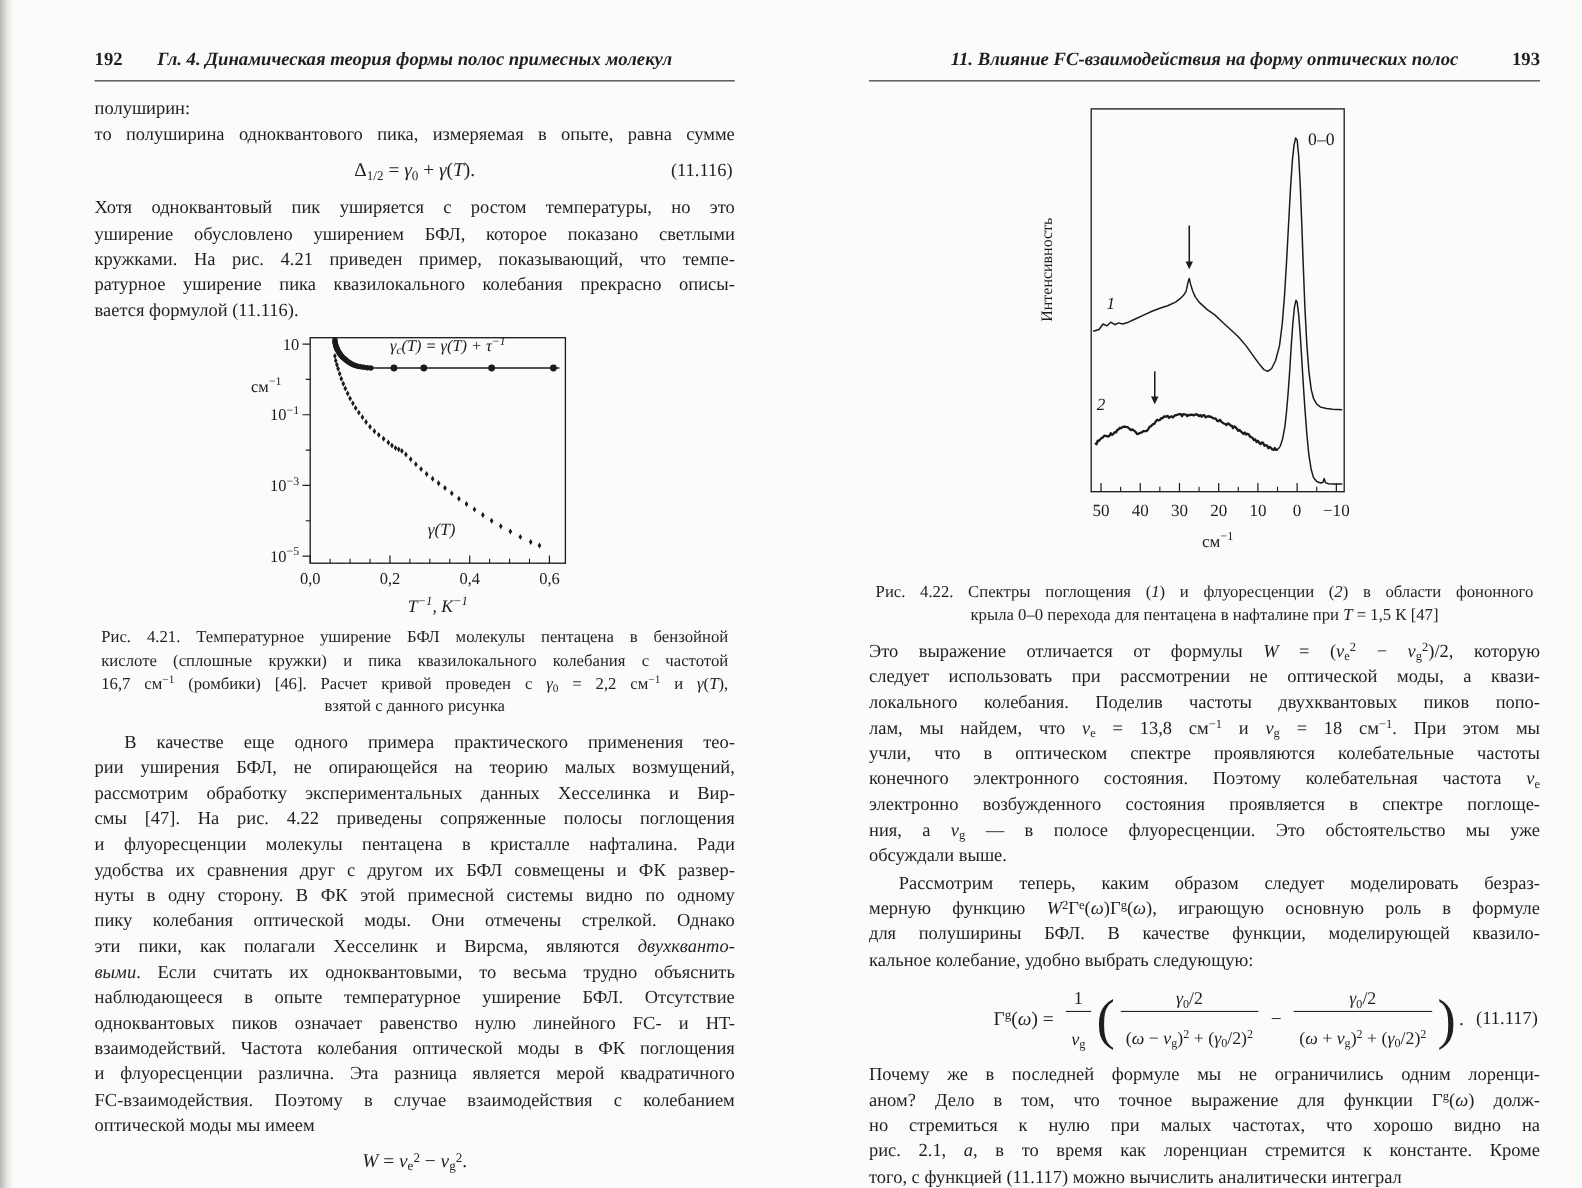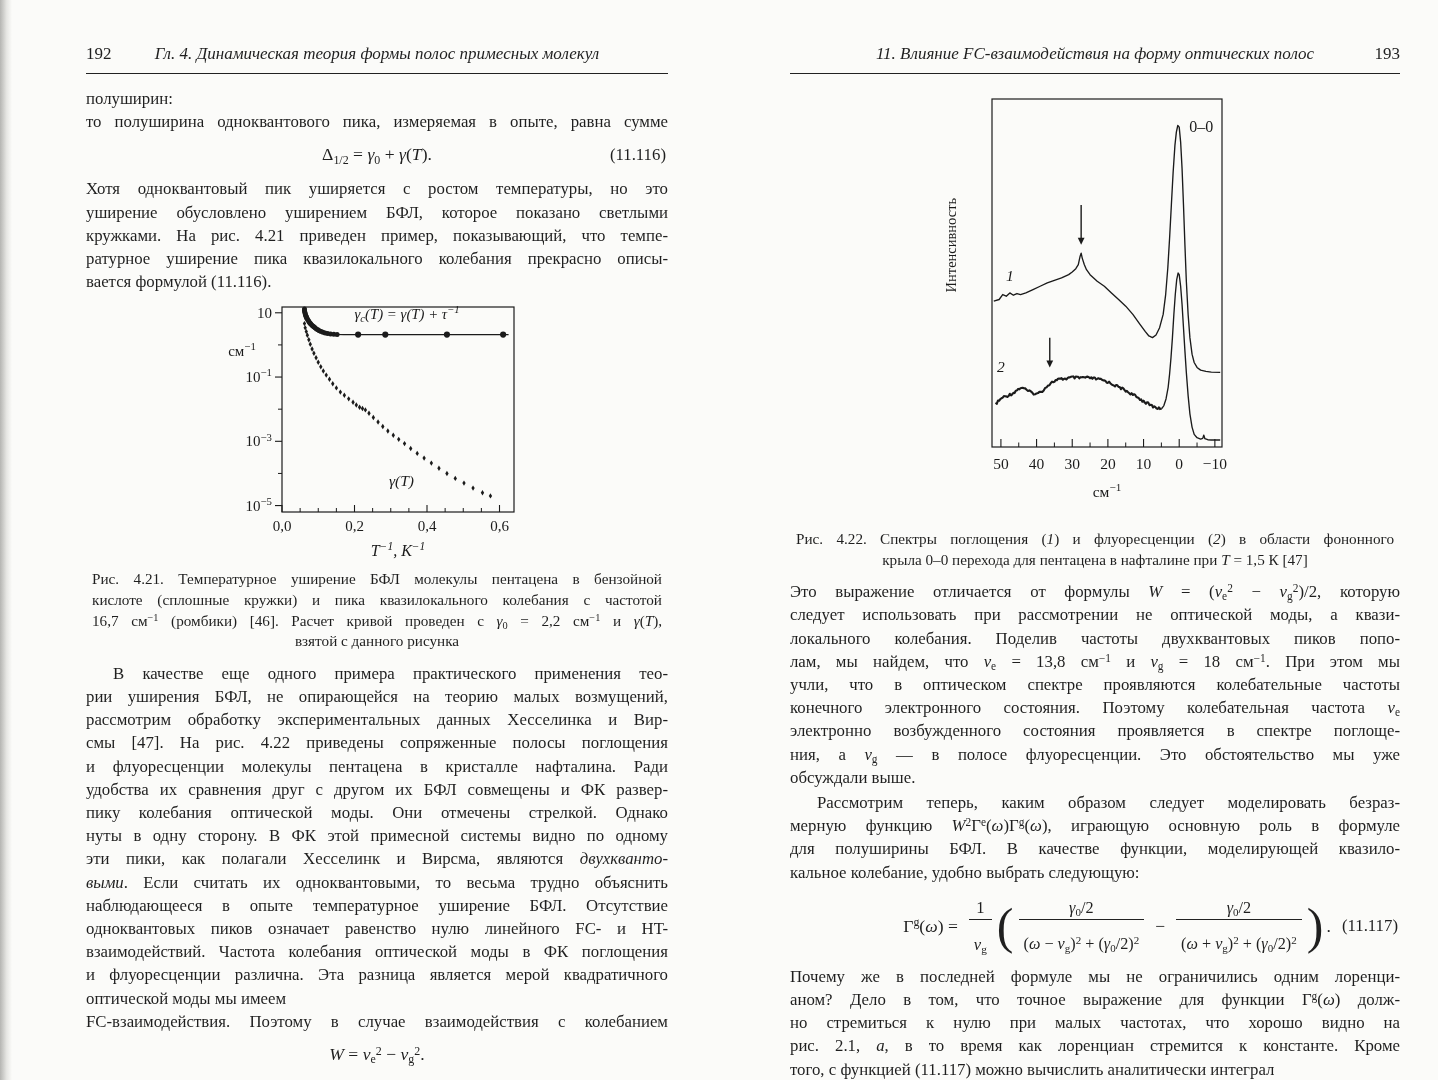--- a/index.html
+++ b/index.html
@@ -11,21 +11,21 @@
   }
   .scan-edge{position:absolute;left:0;top:0;bottom:0;width:12px;
     background:linear-gradient(90deg,#b5b5b2,#e6e6e3 55%,rgba(255,255,255,0));
     z-index:5;}
   .spread{display:flex;}
   .page{box-sizing:border-box;}
   .page-left{width:700px;padding:44px 32px 0 86px;}
   .page-right{width:738px;padding:44px 38px 0 90px;}
 
   .pghead{position:relative;border-bottom:1.4px solid #222;
-    padding-bottom:7px;margin-bottom:13px;font-size:17px;height:22px;}
+    padding-bottom:7px;margin-bottom:13px;font-size:17px;height:22px;font-weight:bold;}
   .pghead .title{display:block;text-align:center;font-style:italic;}
   .pghead .pgnum{position:absolute;top:0;font-style:normal;}
   .page-left .pgnum{left:0;}
   .page-right .pgnum{right:0;}
 
   .para{font-size:16.8px;line-height:23.2px;margin:0 0 2px 0;}
   .para .line{text-align:justify;text-align-last:justify;white-space:normal;}
   .para .line.ll{text-align-last:left;}
   .para.indent .line:first-child{text-indent:27px;}
 
@@ -207,30 +207,30 @@
         <div class="line lc">взятой с данного рисунка</div>
       </div>
 
     <div class="para indent">
         <div class="line">В качестве еще одного примера практического применения тео-</div>
         <div class="line">рии уширения БФЛ, не опирающейся на теорию малых возмущений,</div>
         <div class="line">рассмотрим обработку экспериментальных данных Хесселинка и Вир-</div>
         <div class="line">смы [47]. На рис. 4.22 приведены сопряженные полосы поглощения</div>
         <div class="line">и флуоресценции молекулы пентацена в кристалле нафталина. Ради</div>
         <div class="line">удобства их сравнения друг с другом их БФЛ совмещены и ФК развер-</div>
+        <div class="line">нуты в одну сторону. В ФК этой примесной системы видно по одному</div>
         <div class="line">пику колебания оптической моды. Они отмечены стрелкой. Однако</div>
-        <div class="line">нуты в одну сторону. В ФК этой примесной системы видно по одному</div>
         <div class="line">эти пики, как полагали Хесселинк и Вирсма, являются <i>двухкванто-</i></div>
         <div class="line"><i>выми</i>. Если считать их одноквантовыми, то весьма трудно объяснить</div>
         <div class="line">наблюдающееся в опыте температурное уширение БФЛ. Отсутствие</div>
         <div class="line">одноквантовых пиков означает равенство нулю линейного FC- и HT-</div>
         <div class="line">взаимодействий. Частота колебания оптической моды в ФК поглощения</div>
         <div class="line">и флуоресценции различна. Эта разница является мерой квадратичного</div>
+        <div class="line">FC-взаимодействия. Поэтому в случае взаимодействия с колебанием</div>
         <div class="line ll">оптической моды мы имеем</div>
-        <div class="line">FC-взаимодействия. Поэтому в случае взаимодействия с колебанием</div>
       </div>
 
     <div class="formula-row">
       <span class="formula"><i>W</i> = <i>ν</i><sub>e</sub><sup>2</sup> − <i>ν</i><sub>g</sub><sup>2</sup>.</span>
     </div>
   </div>
 
   <div class="page page-right">
     <div class="pghead">
       <span class="title">11. Влияние FC-взаимодействия на форму оптических полос</span>

